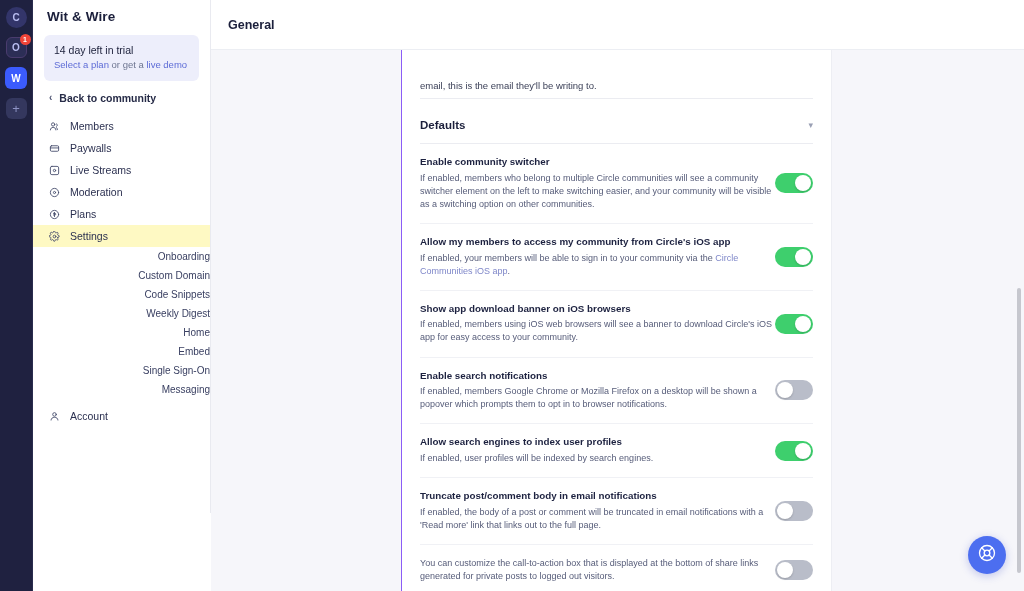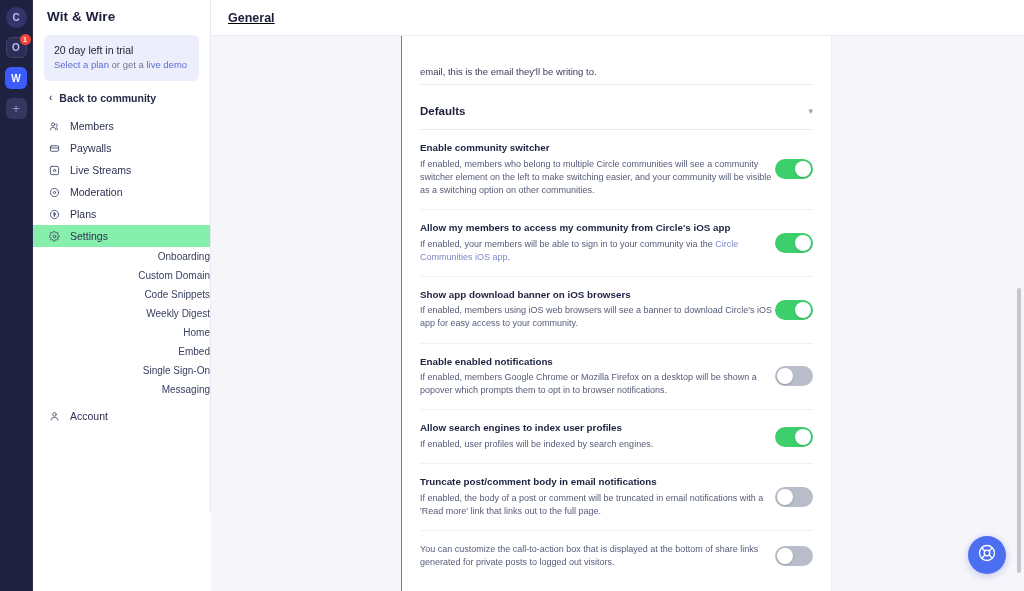--- a/index.html
+++ b/index.html
@@ -76,41 +76,40 @@
   .back-chev { font-size: 10px; color: #4b5170; line-height: 1; }
 
   .nav { padding: 0; }
   .nav-item {
     display: flex; align-items: center; gap: 10px;
     height: 22px;
     padding: 0 14px 0 16px;
     font-size: 10.5px; color: #2b3050;
     cursor: pointer;
   }
-  .nav-item.active { background: #86efac; }
+  .nav-item.active { background: #fef9c3; }
   .nav-icon { width: 11px; height: 11px; flex: 0 0 11px; color: #474d6d; display: block; }
   .nav-icon svg { width: 11px; height: 11px; display: block; }
   .subnav-item {
     height: 19px; display: flex; align-items: center;
     padding-left: 45px;
     font-size: 10px; color: #3a4062;
     cursor: pointer;
     justify-content: flex-end;
   }
   .nav-spacer { height: 6px; }
 
   
   .page { position: relative; flex: 1 1 auto; height: 591px; background: #ffffff; }
   .topbar {
-    height: 36px;
+    height: 50px;
     border-bottom: 1px solid #eceef3;
     display: flex; align-items: center;
     padding-left: 17px;
     background: #ffffff;
-    text-decoration: underline;
   }
   .topbar-title { font-size: 12.5px; font-weight: 700; color: #1b1f3b; }
 
   .body-area {
     position: relative;
     height: 555px;
     background: #f6f6fa;
     display: flex;
   }
   .left-pad { width: 190px; flex: 0 0 190px; background: #f6f6fa; }
@@ -212,21 +211,21 @@
     </div>
     <div class="rail-item plus">
       <span>+</span>
     </div>
   </div>
 
   <div class="sidebar">
     <div class="sidebar-title">Wit &amp; Wire</div>
 
     <div class="trial-card">
-      <div class="trial-title">20 day left in trial</div>
+      <div class="trial-title">14 day left in trial</div>
       <div class="trial-sub"><a>Select a plan</a><span> or get a </span><a>live demo</a></div>
     </div>
 
     <div class="back-row">
       <span class="back-chev">‹</span>
       <span>Back to community</span>
     </div>
 
     <div class="nav">
 
@@ -376,21 +375,21 @@
             <div class="setting-label">Show app download banner on iOS browsers</div>
             <div class="setting-desc">If enabled, members using iOS web browsers will see a banner to download Circle's iOS app for easy access to your community.</div>
           </div>
           <div class="toggle on">
             <div class="knob"></div>
           </div>
         </div>
 
         <div class="setting">
           <div class="setting-text">
-            <div class="setting-label">Enable enabled notifications</div>
+            <div class="setting-label">Enable search notifications</div>
             <div class="setting-desc">If enabled, members Google Chrome or Mozilla Firefox on a desktop will be shown a popover which prompts them to opt in to browser notifications.</div>
           </div>
           <div class="toggle">
             <div class="knob"></div>
           </div>
         </div>
 
         <div class="setting">
           <div class="setting-text">
             <div class="setting-label">Allow search engines to index user profiles</div>

